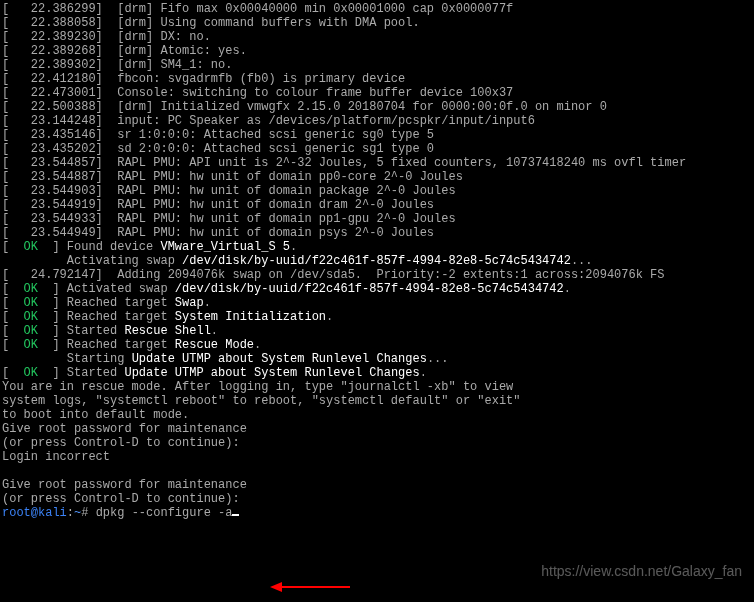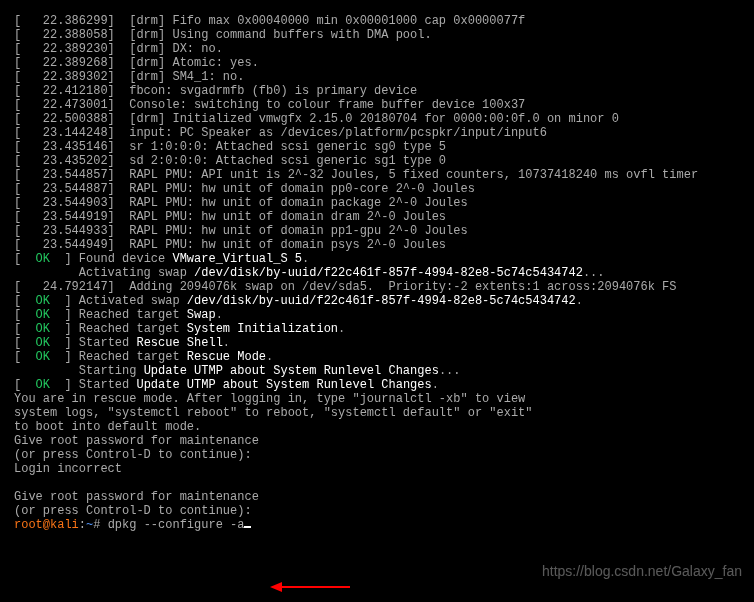--- a/index.html
+++ b/index.html
@@ -9,27 +9,27 @@
     font-family: "Consolas", "Courier New", monospace;
     font-size: 12px;
     color: #aaa;
     width: 754px;
     height: 602px;
     overflow: hidden;
     position: relative;
     line-height: 14px;
   }
   .terminal {
-    padding: 14px;
+    padding: 2px;
     white-space: pre;
   }
   .white { color: #ffffff; }
   .gray { color: #aaa; }
   .green { color: #22c55e; }
-  .red { color: #f97316; text-align: right; }
+  .red { color: #3b82f6; text-align: right; }
   .blue { color: #59f; }
   .watermark {
     position: absolute;
     right: 12px;
     bottom: 24px;
     color: rgba(255,255,255,0.35);
     font-family: Arial, sans-serif;
     font-size: 14px;
   }
   .arrow {
@@ -48,13 +48,13 @@
 </head>
 <body>
 
 <div class="terminal" id="term"><div><span class="gray">[   22.386299]  [drm] Fifo max 0x00040000 min 0x00001000 cap 0x0000077f</span></div><div><span class="gray">[   22.388058]  [drm] Using command buffers with DMA pool.</span></div><div><span class="gray">[   22.389230]  [drm] DX: no.</span></div><div><span class="gray">[   22.389268]  [drm] Atomic: yes.</span></div><div><span class="gray">[   22.389302]  [drm] SM4_1: no.</span></div><div><span class="gray">[   22.412180]  fbcon: svgadrmfb (fb0) is primary device</span></div><div><span class="gray">[   22.473001]  Console: switching to colour frame buffer device 100x37</span></div><div><span class="gray">[   22.500388]  [drm] Initialized vmwgfx 2.15.0 20180704 for 0000:00:0f.0 on minor 0</span></div><div><span class="gray">[   23.144248]  input: PC Speaker as /devices/platform/pcspkr/input/input6</span></div><div><span class="gray">[   23.435146]  sr 1:0:0:0: Attached scsi generic sg0 type 5</span></div><div><span class="gray">[   23.435202]  sd 2:0:0:0: Attached scsi generic sg1 type 0</span></div><div><span class="gray">[   23.544857]  RAPL PMU: API unit is 2^-32 Joules, 5 fixed counters, 10737418240 ms ovfl timer</span></div><div><span class="gray">[   23.544887]  RAPL PMU: hw unit of domain pp0-core 2^-0 Joules</span></div><div><span class="gray">[   23.544903]  RAPL PMU: hw unit of domain package 2^-0 Joules</span></div><div><span class="gray">[   23.544919]  RAPL PMU: hw unit of domain dram 2^-0 Joules</span></div><div><span class="gray">[   23.544933]  RAPL PMU: hw unit of domain pp1-gpu 2^-0 Joules</span></div><div><span class="gray">[   23.544949]  RAPL PMU: hw unit of domain psys 2^-0 Joules</span></div><div><span class="gray">[  </span><span class="green">OK</span><span class="gray">  ] Found device </span><span class="white">VMware_Virtual_S 5</span><span class="gray">.</span></div><div><span class="gray">         Activating swap </span><span class="white">/dev/disk/by-uuid/f22c461f-857f-4994-82e8-5c74c5434742</span><span class="gray">...</span></div><div><span class="gray">[   24.792147]  Adding 2094076k swap on /dev/sda5.  Priority:-2 extents:1 across:2094076k FS</span></div><div><span class="gray">[  </span><span class="green">OK</span><span class="gray">  ] Activated swap </span><span class="white">/dev/disk/by-uuid/f22c461f-857f-4994-82e8-5c74c5434742</span><span class="gray">.</span></div><div><span class="gray">[  </span><span class="green">OK</span><span class="gray">  ] Reached target </span><span class="white">Swap</span><span class="gray">.</span></div><div><span class="gray">[  </span><span class="green">OK</span><span class="gray">  ] Reached target </span><span class="white">System Initialization</span><span class="gray">.</span></div><div><span class="gray">[  </span><span class="green">OK</span><span class="gray">  ] Started </span><span class="white">Rescue Shell</span><span class="gray">.</span></div><div><span class="gray">[  </span><span class="green">OK</span><span class="gray">  ] Reached target </span><span class="white">Rescue Mode</span><span class="gray">.</span></div><div><span class="gray">         Starting </span><span class="white">Update UTMP about System Runlevel Changes</span><span class="gray">...</span></div><div><span class="gray">[  </span><span class="green">OK</span><span class="gray">  ] Started </span><span class="white">Update UTMP about System Runlevel Changes</span><span class="gray">.</span></div><div><span class="gray">You are in rescue mode. After logging in, type "journalctl -xb" to view</span></div><div><span class="gray">system logs, "systemctl reboot" to reboot, "systemctl default" or "exit"</span></div><div><span class="gray">to boot into default mode.</span></div><div><span class="gray">Give root password for maintenance</span></div><div><span class="gray">(or press Control-D to continue): </span></div><div><span class="gray">Login incorrect</span></div><div><span class="gray"> </span></div><div><span class="gray">Give root password for maintenance</span></div><div><span class="gray">(or press Control-D to continue): </span></div><div><span class="red">root@kali</span><span class="gray">:</span><span class="blue">~</span><span class="gray"># </span><span class="gray">dpkg --configure -a</span><span class="cursor"></span></div></div>
 
 <svg class="arrow" viewBox="0 0 80 14">
   <line x1="80" y1="7" x2="8" y2="7" stroke="#ff0000" stroke-width="2"></line>
   <polygon points="0,7 12,2 12,12" fill="#ff0000"></polygon>
 </svg>
 
-<div class="watermark">https://blog.csdn.net/Galaxy_fan</div>
+<div class="watermark">https://view.csdn.net/Galaxy_fan</div>
 
 </body></html>

